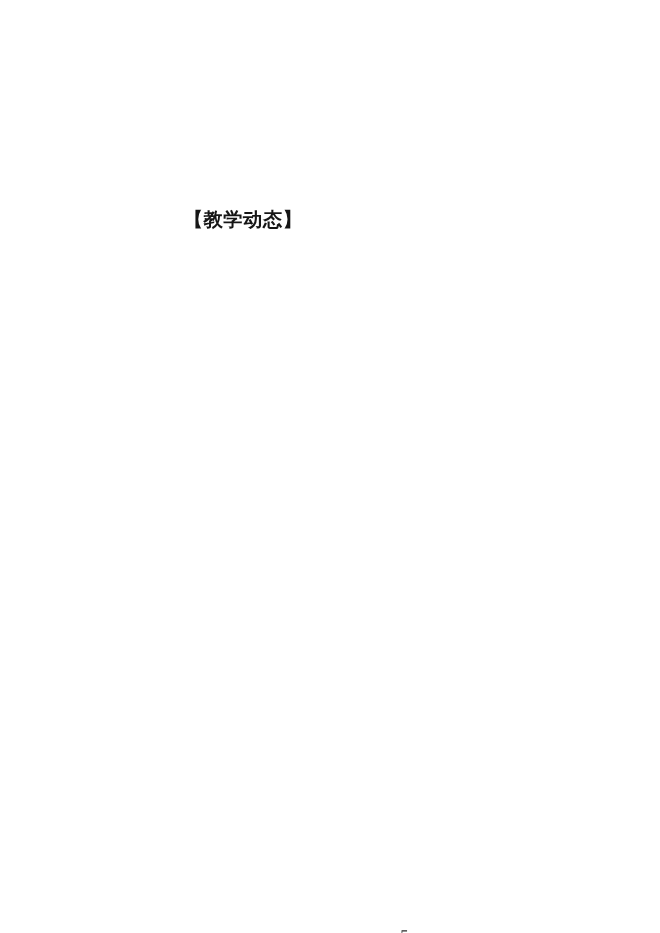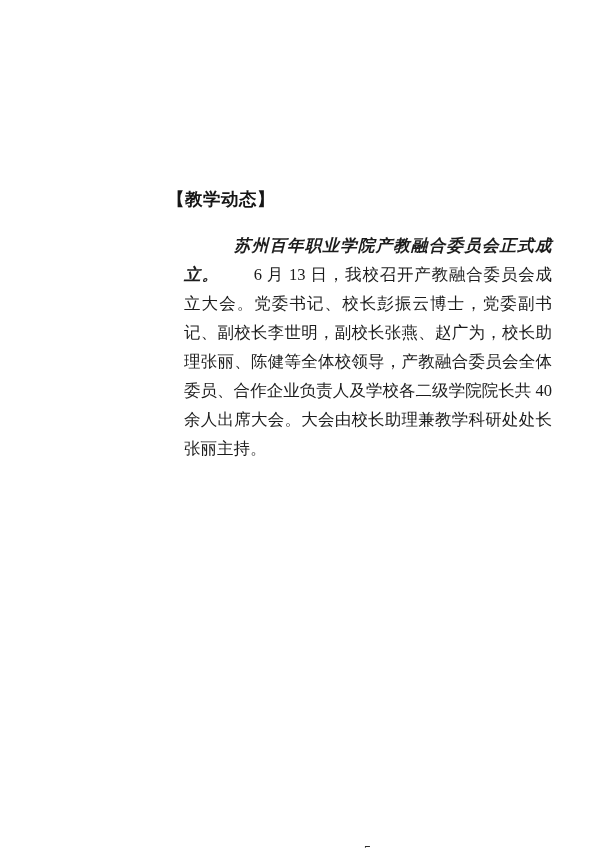--- a/index.html
+++ b/index.html
@@ -66,21 +66,20 @@
 </head>
 <body>
 
 <div class="page">
 
   <div class="content">
 
     <div class="section-heading">【教学动态】</div>
 
     <div class="article">
-  <p><span class="lead">苏州百年职业学院产教融合委员会正式成立。</span><span>6 月 13 日，我校召开产教融合委员会成立大会。党委书记、校长彭振云博士，党委副书记、副校长李世明，副校长张燕、赵广为，校长助理张丽、陈健等全体校领导，产教融合委员会全体委员、合作企业负责人及学校各二级学院院长共 40 余人出席大会。大会由校长助理兼教学科研处处长张丽主持。</span></p>
 
 
 
 
 </div>
 
   </div>
 
   <div class="page-number">—5—</div>
 

